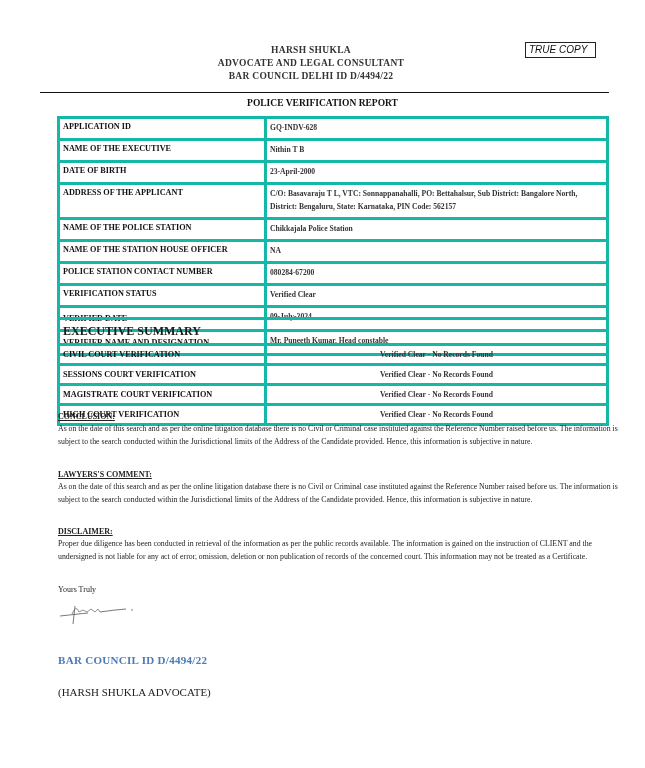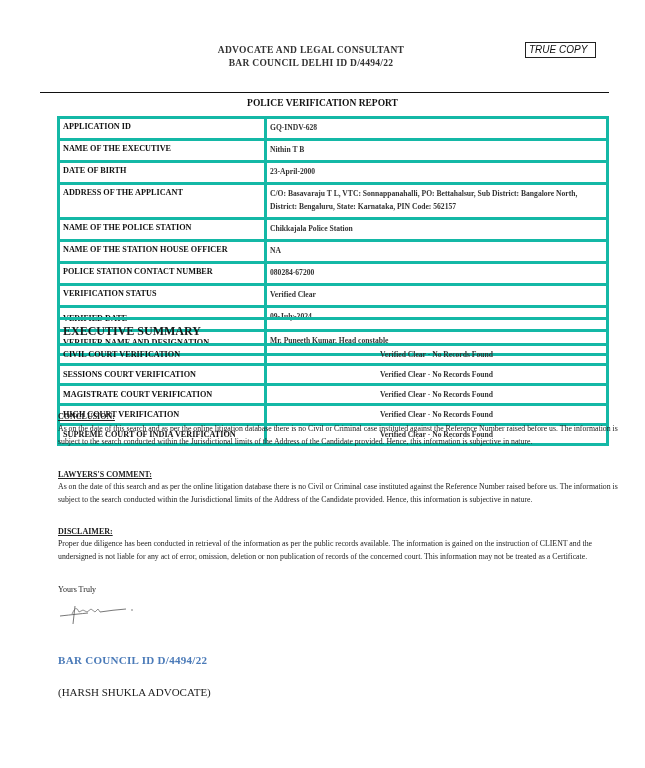--- a/index.html
+++ b/index.html
@@ -30,20 +30,21 @@
   .section .heading { font-weight: bold; text-decoration: underline; font-size: 8px; line-height: 12px; }
   .closing { position: absolute; left: 58px; top: 585px; font-size: 8px; color: #222; }
   .signature { position: absolute; left: 58px; top: 600px; width: 80px; height: 26px; }
   .sig-name { position: absolute; left: 58px; top: 638px; font-size: 11px; color: #222; margin-top: 48px; }
   .sig-id { position: absolute; left: 58px; top: 654px; font-size: 11px; font-weight: bold; color: #4a7ab8; letter-spacing: 0.3px; }
 </style>
 </head>
 <body>
 
 <div class="header">
+  <div class="line">HARSH SHUKLA</div>
   <div class="line">ADVOCATE AND LEGAL CONSULTANT</div>
   <div class="line">BAR COUNCIL DELHI ID D/4494/22</div>
 </div>
 <div class="true-copy">TRUE COPY</div>
 <div class="rule"></div>
 <div class="report-title">POLICE VERIFICATION REPORT</div>
 
 <table id="main-table">
   <tbody>
       <tr>
@@ -103,24 +104,20 @@
         <td class="r">Verified Clear - No Records Found</td>
       </tr>
   <tr>
         <td class="k">MAGISTRATE COURT VERIFICATION</td>
         <td class="r">Verified Clear - No Records Found</td>
       </tr>
   <tr>
         <td class="k">HIGH COURT VERIFICATION</td>
         <td class="r">Verified Clear - No Records Found</td>
       </tr>
-  <tr>
-        <td class="k">SUPREME COURT OF INDIA VERIFICATION</td>
-        <td class="r">Verified Clear - No Records Found</td>
-      </tr>
 </tbody>
   </table>
 
 <div class="section" style="top:411px">
   <div class="heading">CONCLUSION:</div>
   <div>As on the date of this search and as per the online litigation database there is no Civil or Criminal case instituted against the Reference Number raised before us. The information is subject to the search conducted within the Jurisdictional limits of the Address of the Candidate provided. Hence, this information is subjective in nature.</div>
 </div>
 
 <div class="section" style="top:469px">
   <div class="heading">LAWYERS'S COMMENT:</div>

